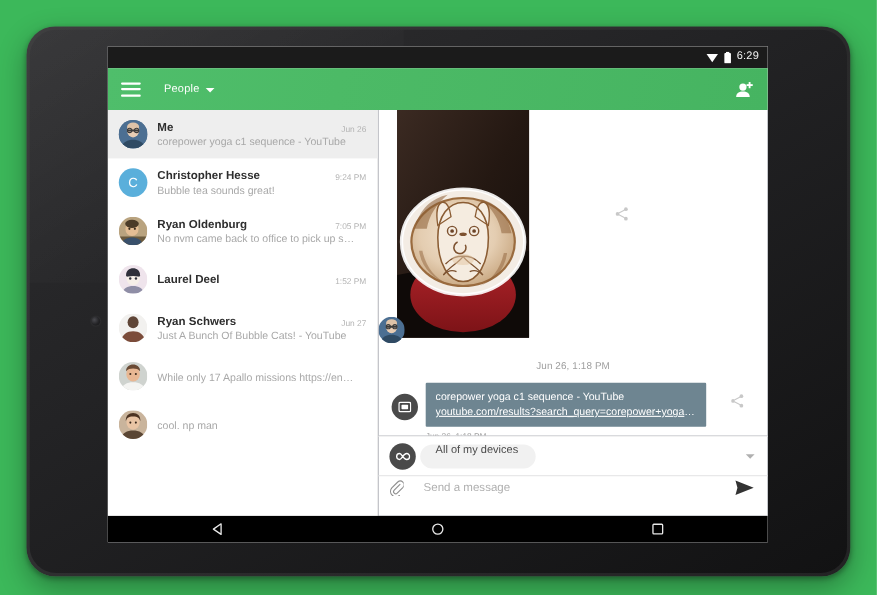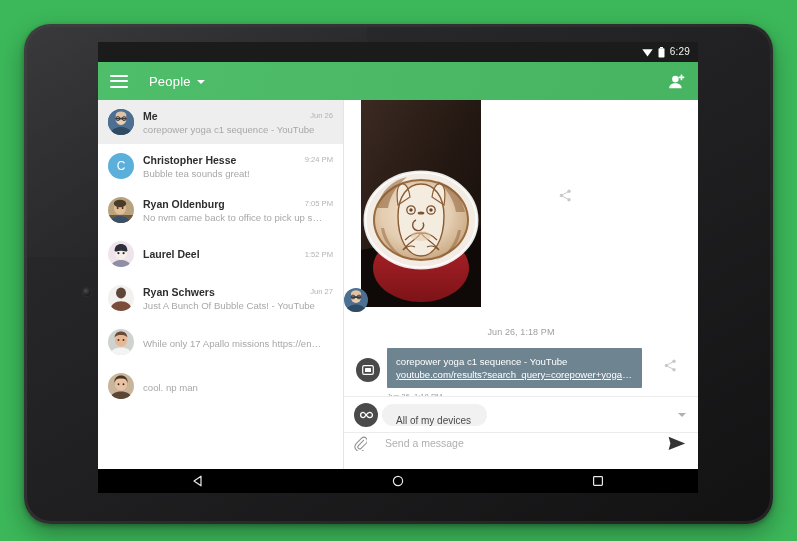--- a/index.html
+++ b/index.html
@@ -50,21 +50,21 @@
 
   
   .appbar{
     position:absolute;left:0;top:20px;width:600px;height:38px;
     background:linear-gradient(105deg,#4fbe6b 0%,#4cba66 35%,#46b461 100%);
     display:flex;align-items:center;box-sizing:border-box;padding:0 12px;
   }
   .hamburger{width:18px;height:13px;display:flex;flex-direction:column;justify-content:space-between;cursor:pointer;}
   .hamburger i{display:block;height:2px;background:#fff;border-radius:1px;}
   .appbar-title{
-    color:#ffffff;font-size:13px;margin-left:21px;letter-spacing:.2px;display:flex;align-items:center;gap:6px;cursor:pointer;
+    color:#ffffff;font-size:10px;margin-left:21px;letter-spacing:.2px;display:flex;align-items:center;gap:6px;cursor:pointer;
   }
   .caret-dn{width:0;height:0;border-left:4px solid transparent;border-right:4px solid transparent;border-top:4.5px solid #fff;margin-top:2px;}
   .appbar-spacer{flex:1;}
   .addperson{cursor:pointer;display:flex;align-items:center;}
 
   
   .content{position:absolute;left:0;top:58px;width:600px;height:369px;display:flex;background:#fff;}
   .list-pane{width:245px;height:369px;background:#ffffff;border-right:1px solid #e4e4e4;overflow:hidden;position:relative;}
   .conv-pane{flex:1;height:369px;background:#0f172a;position:relative;display:flex;flex-direction:column;}
 
@@ -72,21 +72,21 @@
   .conv-row{
     display:flex;align-items:center;padding:7px 10px 7px 10px;height:44px;box-sizing:border-box;cursor:pointer;position:relative;
   }
   .conv-row.selected{background:#eeeeee;}
   .av{
     width:26px;height:26px;border-radius:50%;flex:0 0 26px;overflow:hidden;position:relative;
     display:flex;align-items:center;justify-content:center;font-size:12px;color:#fff;
   }
   .av svg{display:block;width:26px;height:26px;}
   .row-text{flex:1;min-width:0;margin-left:9px;}
-  .row-top{display:flex;align-items:center;}
+  .row-top{display:flex;align-items:flex-end;}
   .row-name{
     font-size:10.5px;color:#2e2e2e;font-weight:bold;white-space:nowrap;overflow:hidden;text-overflow:ellipsis;flex:1;
   }
   .row-time{font-size:7.6px;color:#b3b3b3;margin-left:6px;white-space:nowrap;}
   .row-sub{
     font-size:9.6px;color:#a8a8a8;white-space:nowrap;overflow:hidden;text-overflow:ellipsis;margin-top:2px;
   }
 
   
   .thread{flex:1;position:relative;overflow:hidden;background:#fff;}
@@ -116,21 +116,21 @@
 
   
   .devicebar{
     height:36px;border-top:1px solid #ececec;display:flex;align-items:center;padding:0 12px 0 10px;box-sizing:border-box;background:#fff;
   }
   .dev-circle{
     width:24px;height:24px;border-radius:50%;background:#4a4a4a;color:#fff;display:flex;align-items:center;justify-content:center;
     font-size:11px;flex:0 0 24px;
   }
   .dev-pill{
-    background:#f1f1f1;border-radius:12px;height:22px;display:flex;align-items:flex-end;padding:0 16px 0 14px;margin-left:4px;
+    background:#f1f1f1;border-radius:12px;height:22px;display:flex;align-items:flex-start;padding:0 16px 0 14px;margin-left:4px;
     font-size:10px;color:#4a4a4a;cursor:pointer;
   }
   .dev-spacer{flex:1;}
   .dev-caret{width:0;height:0;border-left:4px solid transparent;border-right:4px solid transparent;border-top:4px solid #b0b0b0;cursor:pointer;}
 
   
   .composer{
     height:37px;border-top:1px solid #ececec;display:flex;align-items:center;padding:0 12px 16px 10px;box-sizing:border-box;background:#fff;
   }
   .clip{flex:0 0 auto;cursor:pointer;display:flex;align-items:center;}

